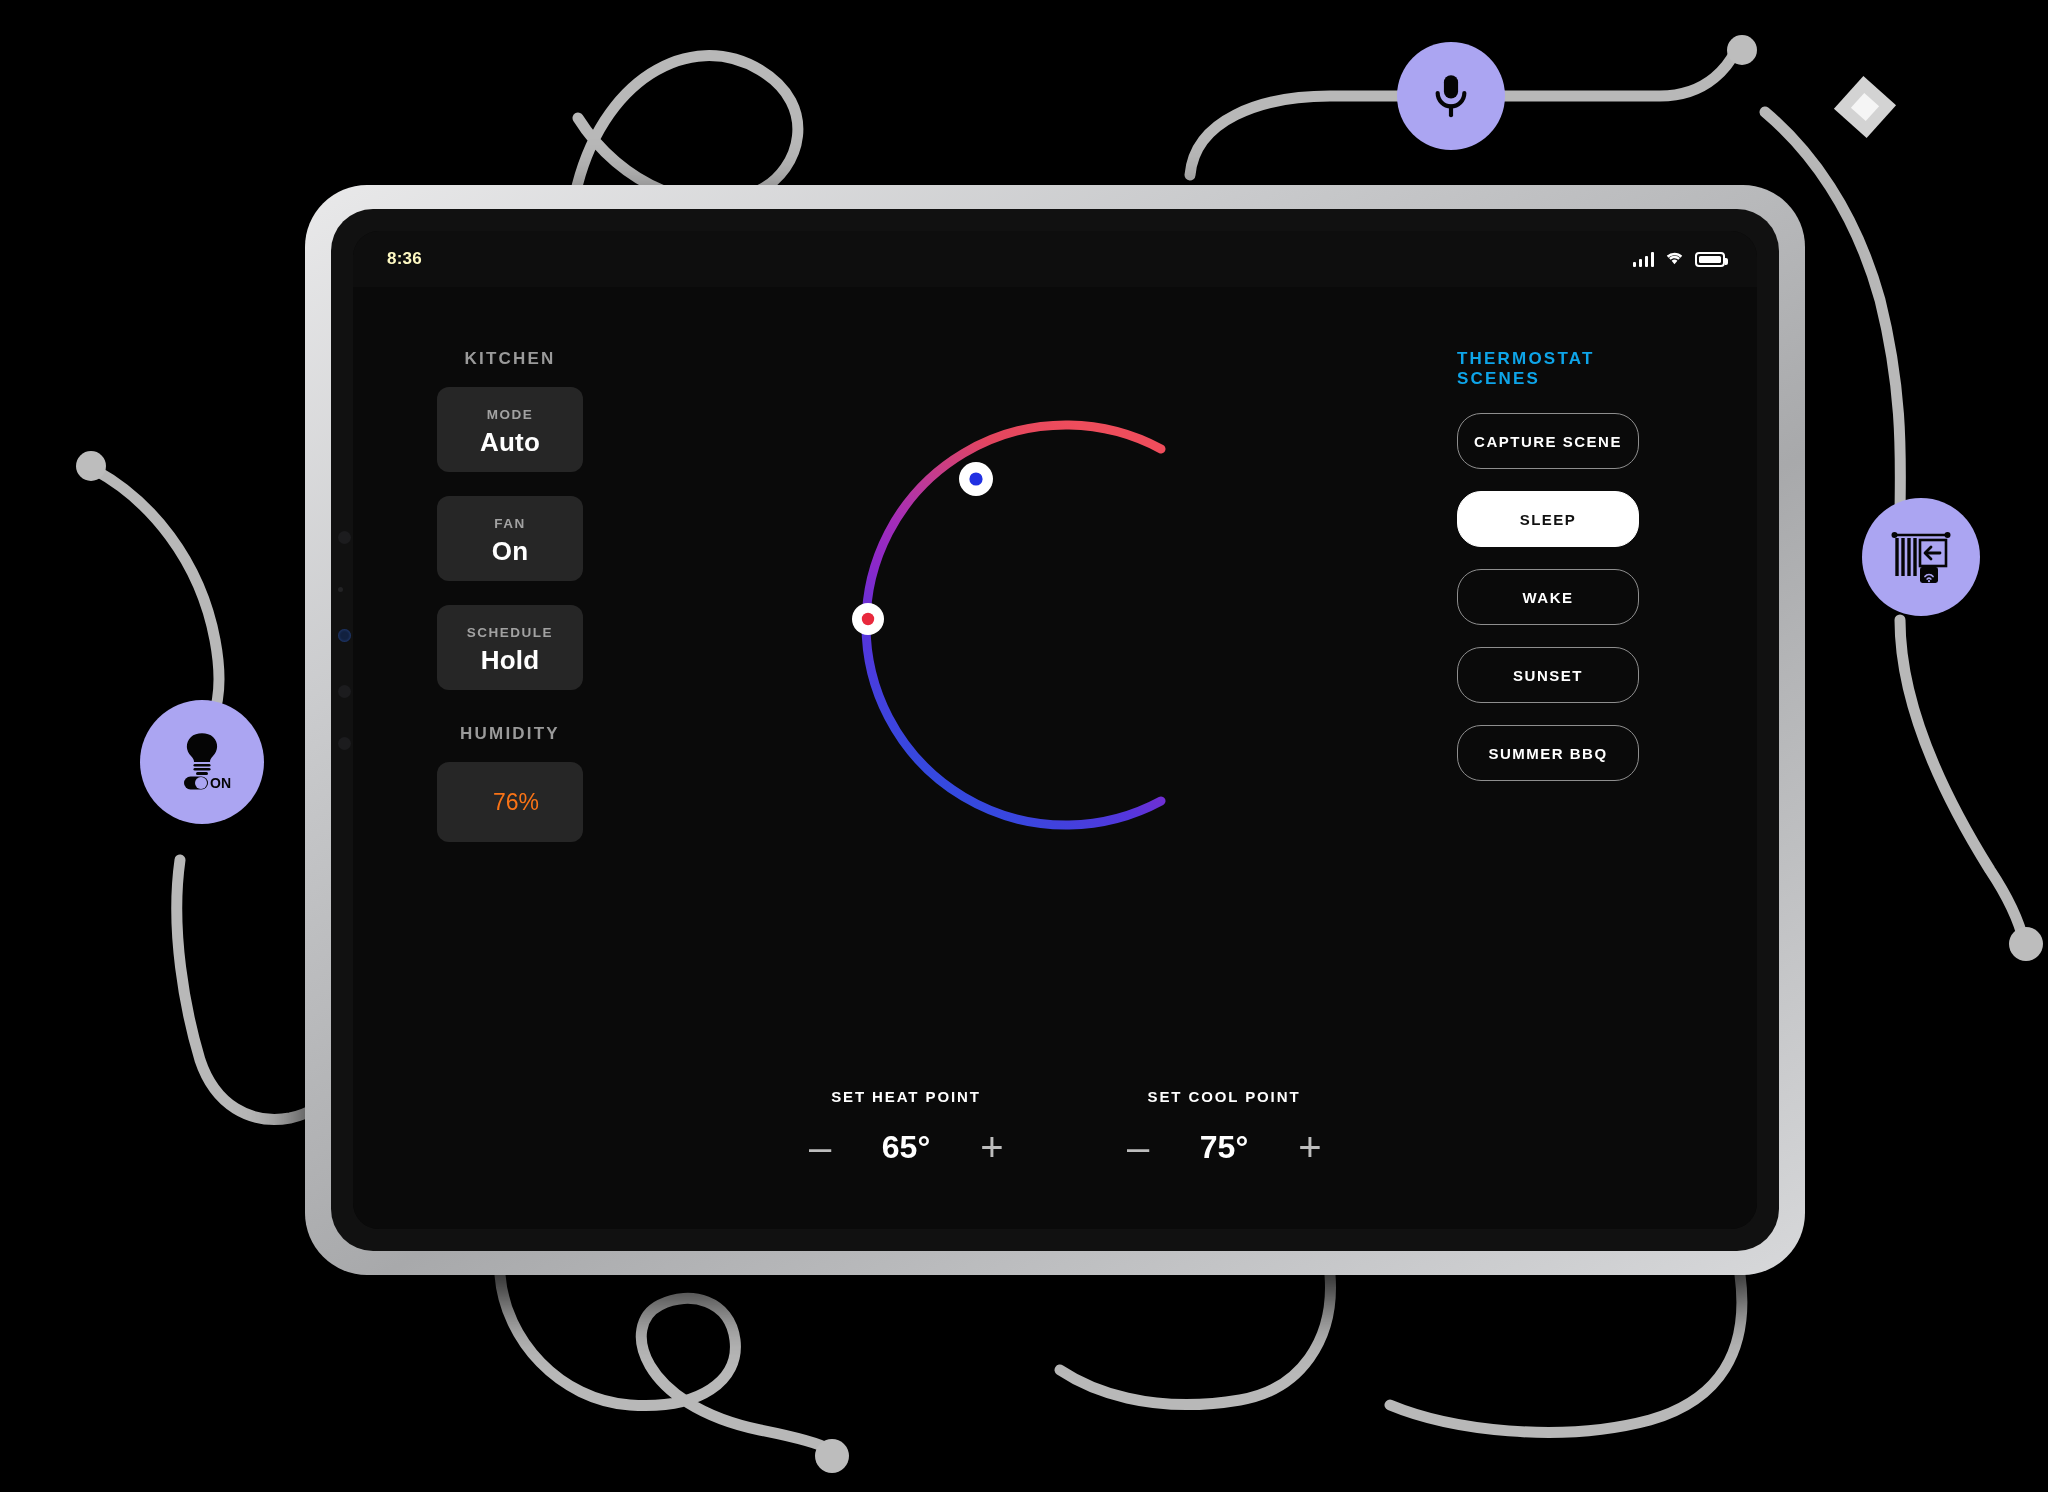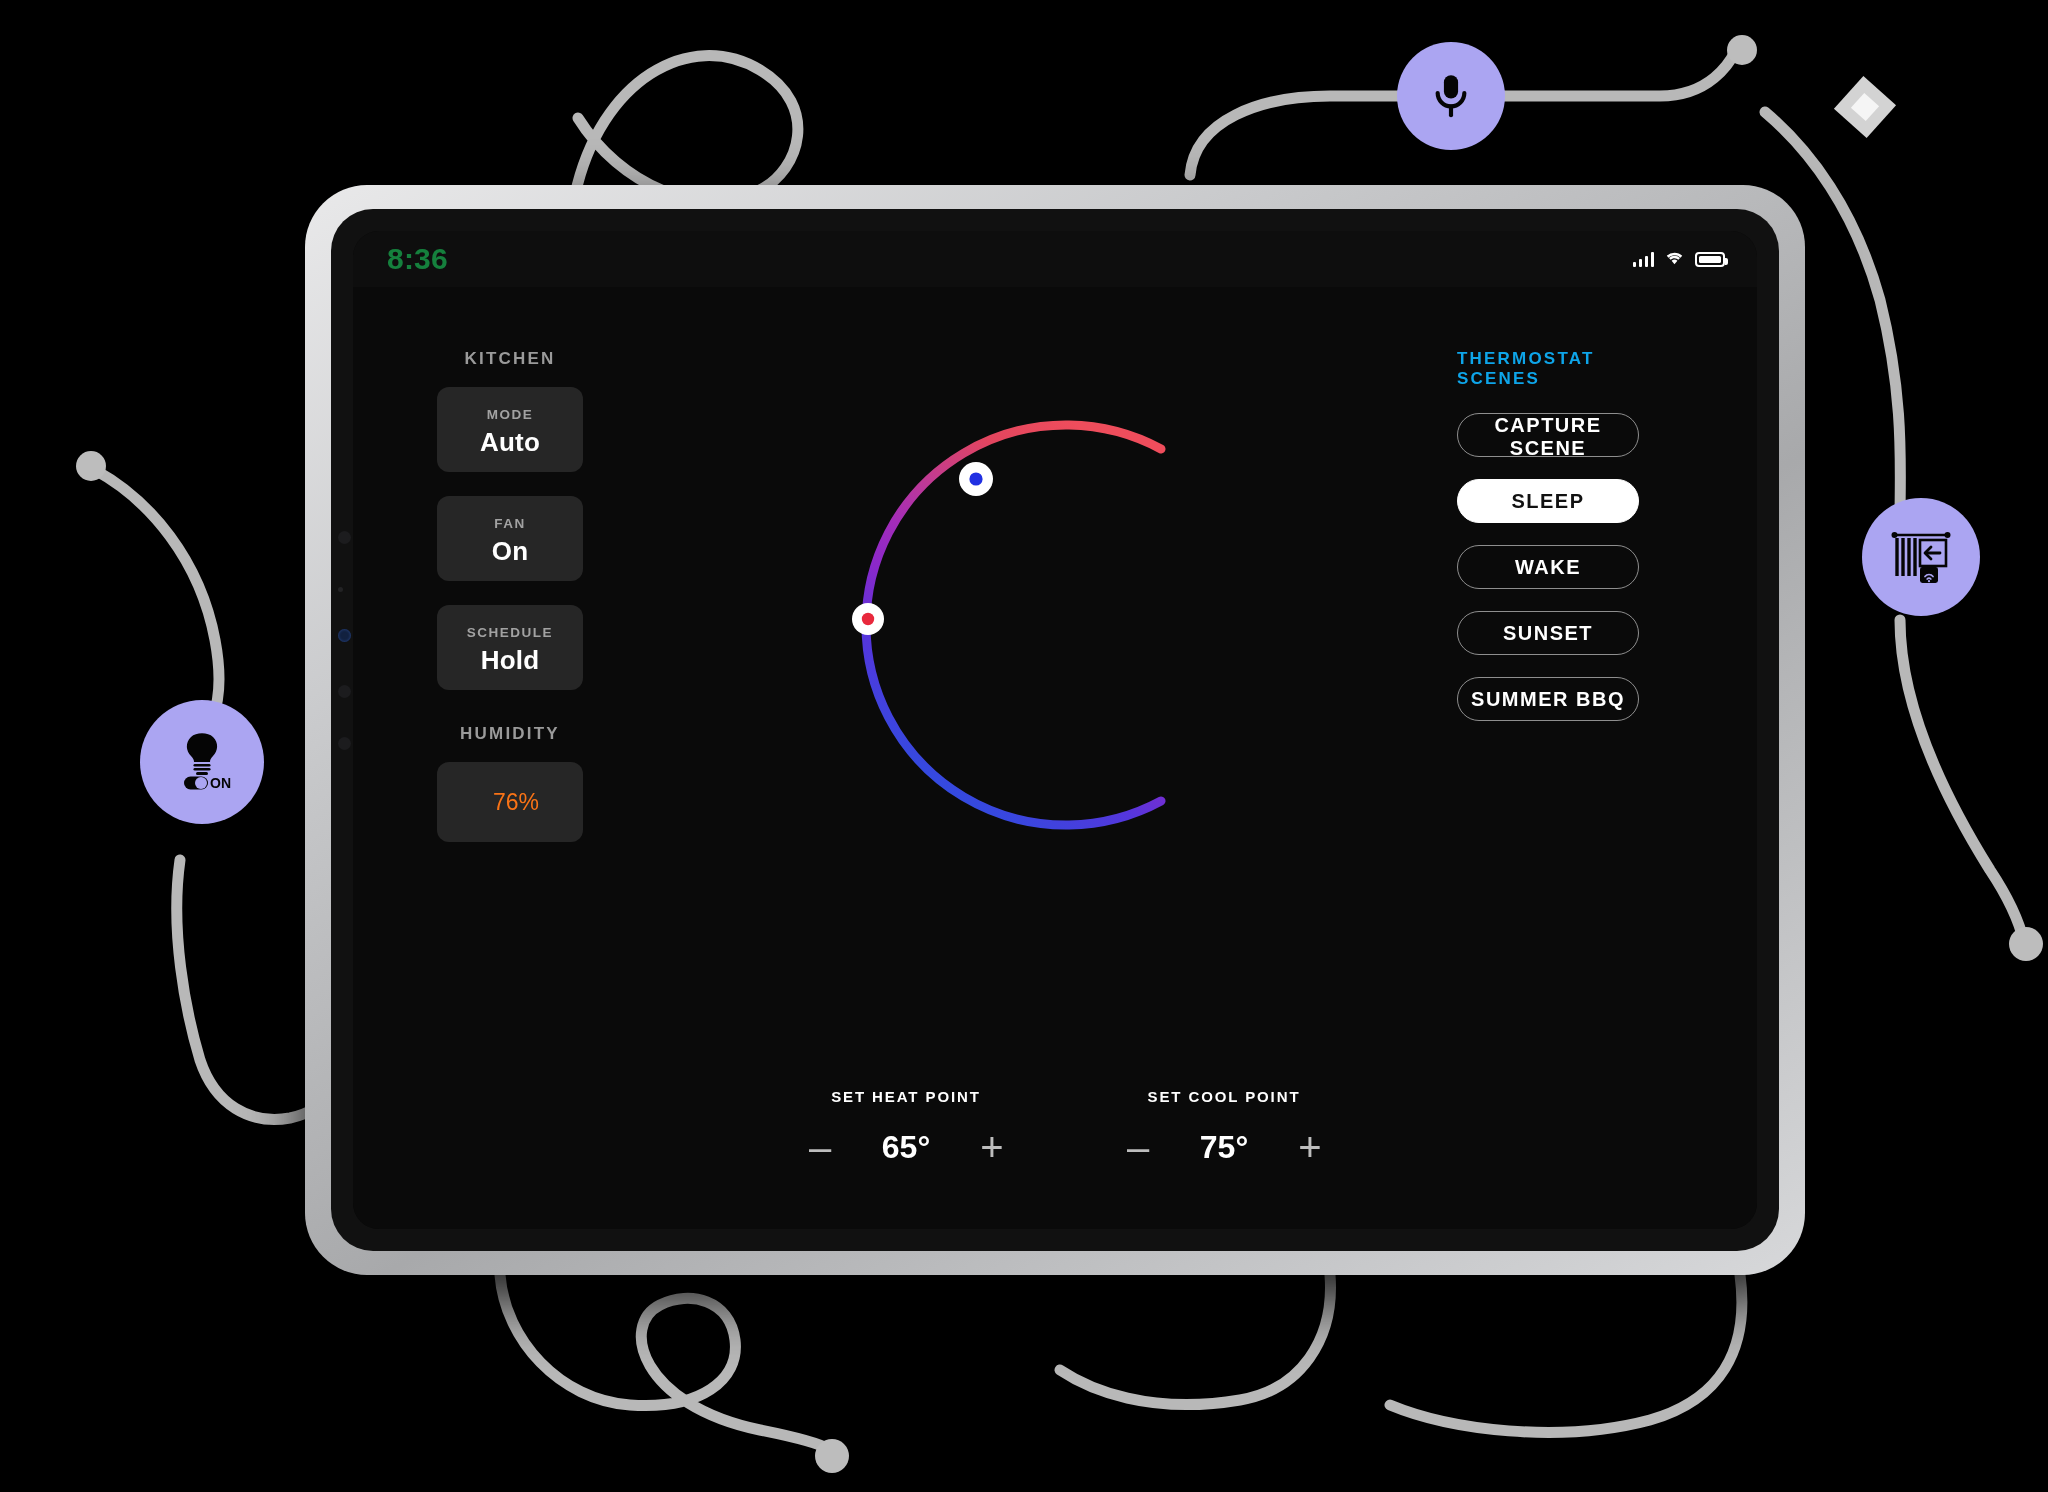--- a/index.html
+++ b/index.html
@@ -59,21 +59,21 @@
   .bezel-dot.small { width:5px; height:5px; background:#232325; }
   .bezel-dot.lens  { background:#12213f; box-shadow:inset 0 0 3px #2b4a8f; }
 
   
   #statusbar {
     flex:0 0 auto; height:56px;
     display:flex; align-items:center; justify-content:space-between;
     padding:0 32px 0 34px;
     background:#0e0e0e;
   }
-  #clock { color:#15803d; font-size:30px; font-weight:bold; letter-spacing:.2px; }
+  #clock { color:#fef9c3; font-size:17px; font-weight:bold; letter-spacing:.2px; }
   #status-icons { display:flex; align-items:center; gap:11px; }
   .sig-bars { display:flex; align-items:flex-end; gap:2.5px; height:16px; }
   .sig-bars i { display:block; width:3.5px; background:#fff; border-radius:1px; }
   .sig-bars i:nth-child(1){ height:5px; }
   .sig-bars i:nth-child(2){ height:8px; }
   .sig-bars i:nth-child(3){ height:11.5px; }
   .sig-bars i:nth-child(4){ height:15px; }
   .batt {
     width:30px; height:15px; border:2px solid #fff; border-radius:4px;
     position:relative;
@@ -180,27 +180,27 @@
   .sp-val { color:#fff; font-size:32px; font-weight:bold; min-width:80px; }
 
   
   #right-col { width:300px; flex:0 0 300px; padding:62px 0 0 0; }
   #scenes-head {
     color:#0ea5e9; font-size:17px; font-weight:bold;
     letter-spacing:2.2px; margin-bottom:24px; width:182px; text-align:left;
   }
   .scene-btn {
     display:block;
-    width:182px; height:44px;
+    width:182px; height:56px;
     margin-bottom:22px;
     border-radius:24px;
     border:1.6px solid #8e8e8e;
     background:transparent;
     color:#fff;
-    font-size:20px; font-weight:bold; letter-spacing:1.5px;
+    font-size:15px; font-weight:bold; letter-spacing:1.5px;
     font-family:"Liberation Sans", sans-serif;
     cursor:pointer;
   }
   .scene-btn.active {
     background:#fff; color:#111; border-color:#fff;
   }
 </style>
 </head>
 <body>
 

